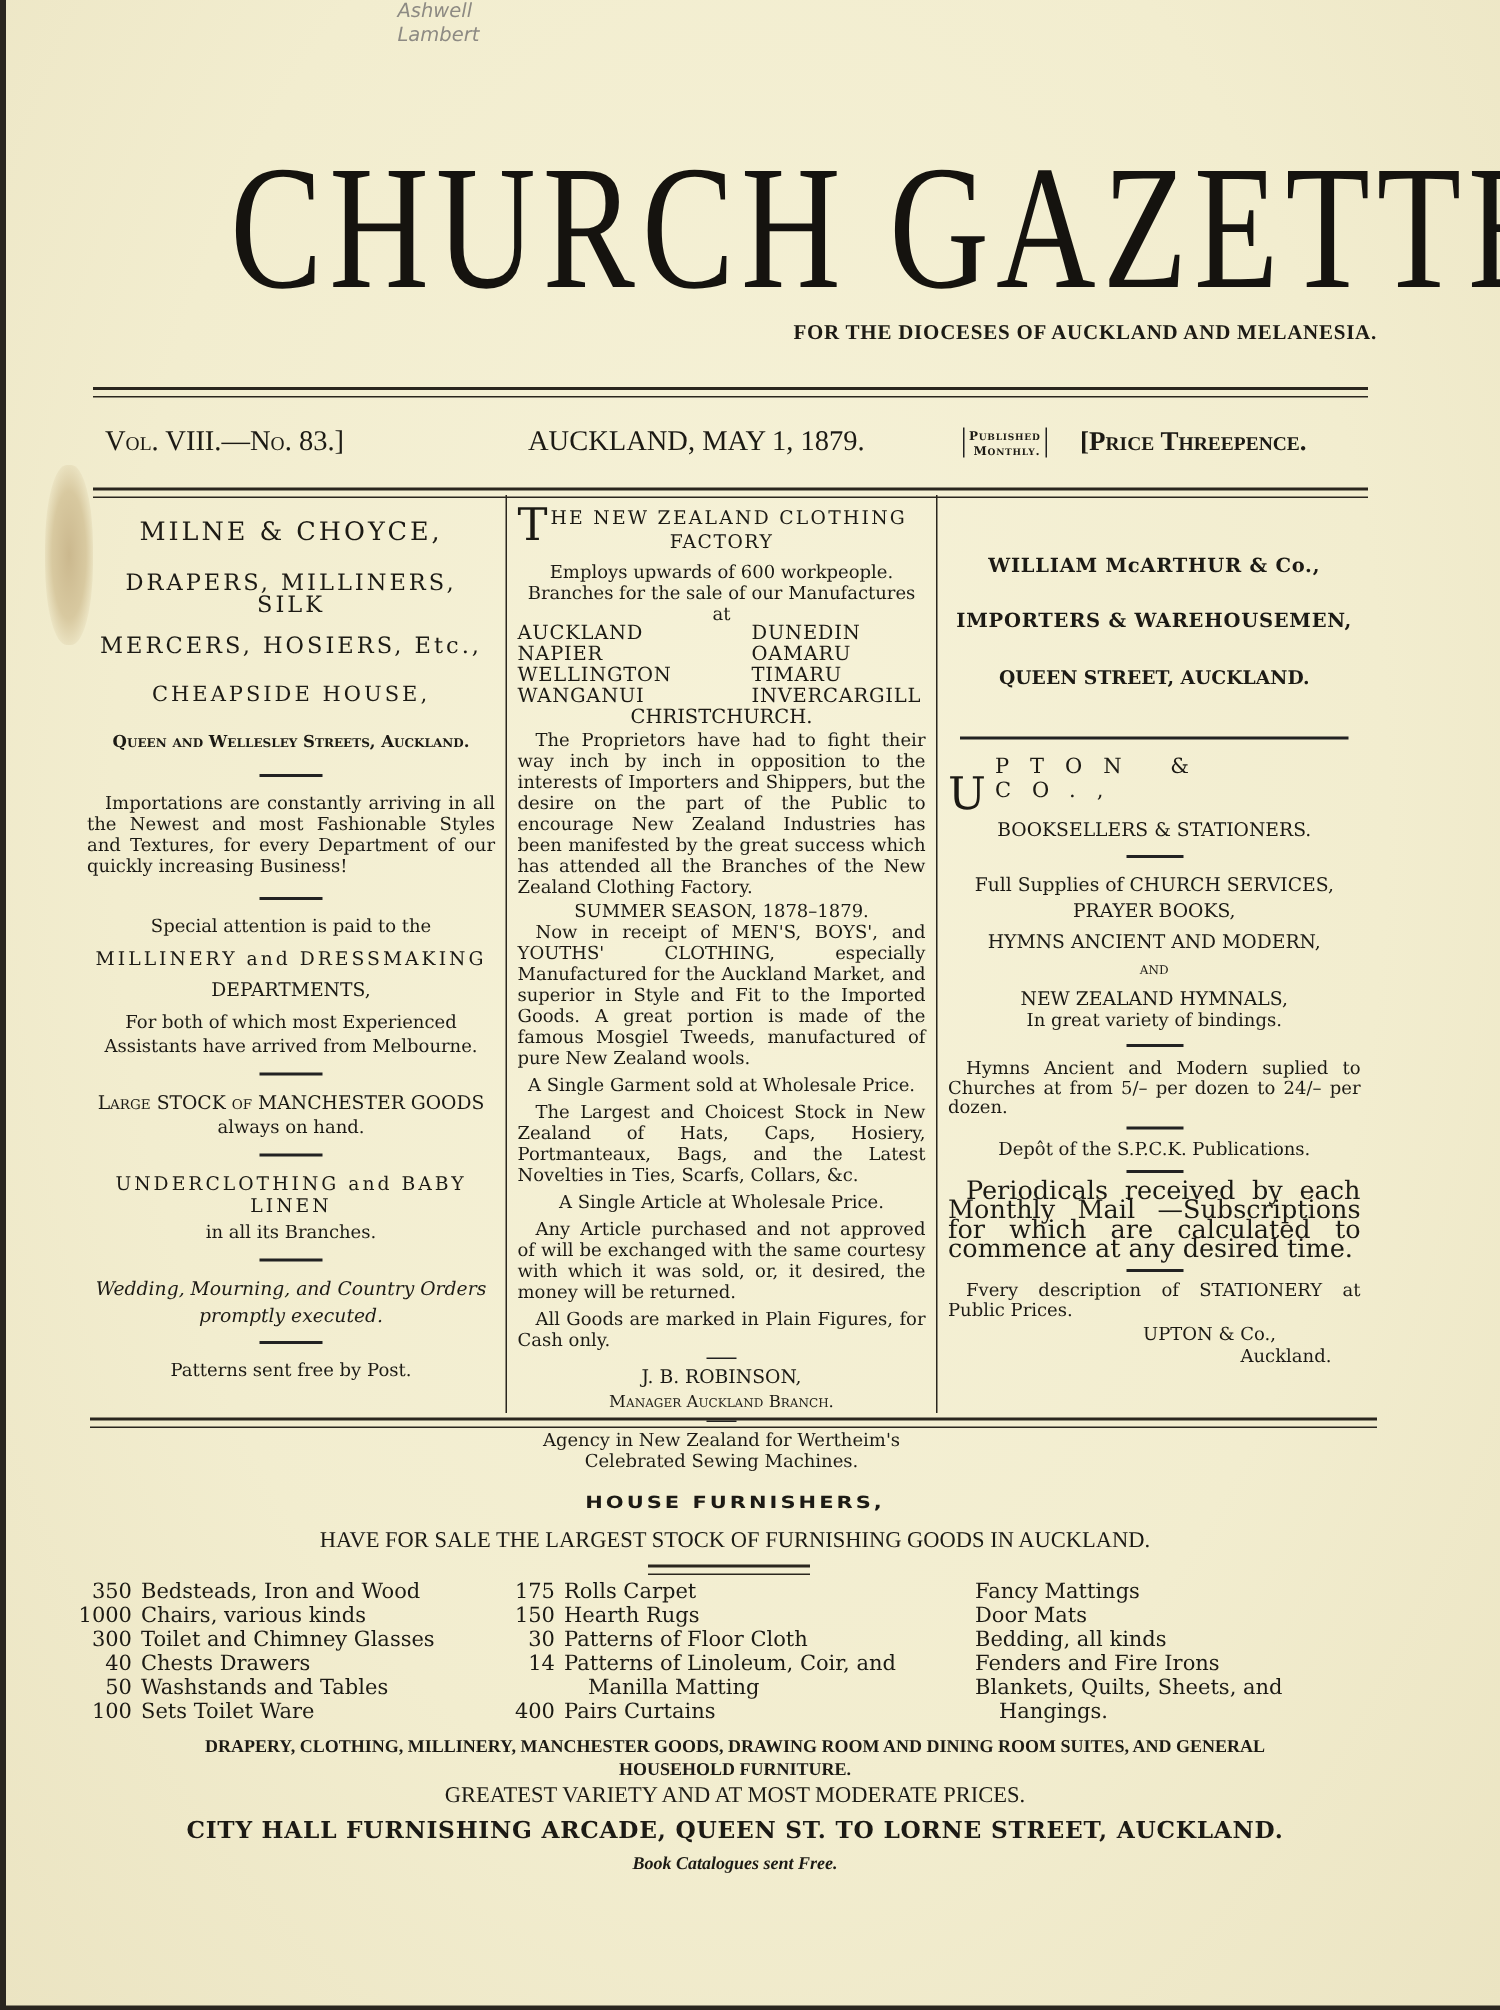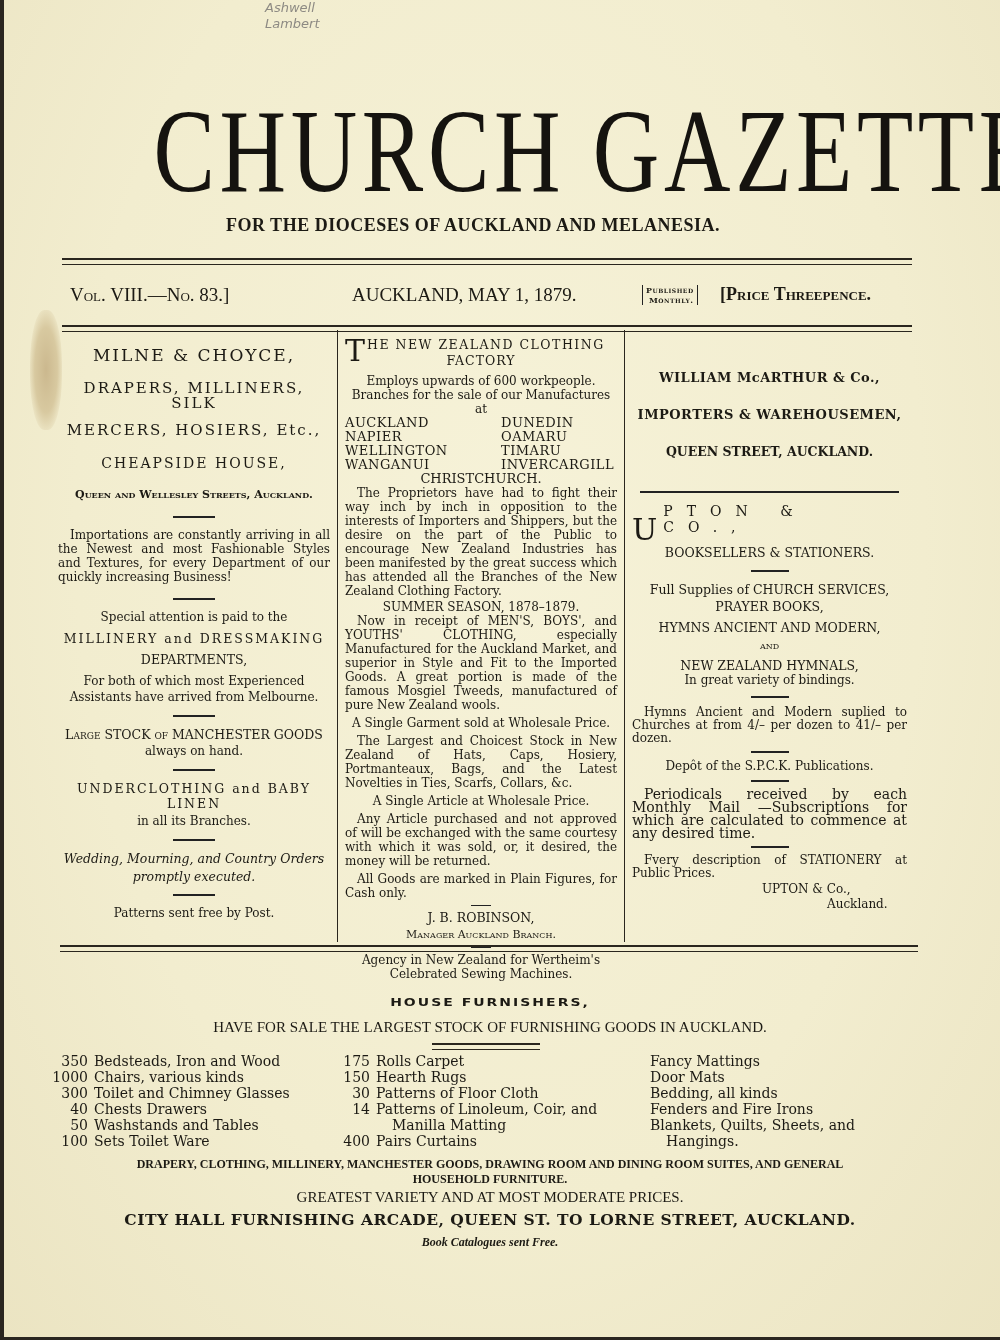--- a/index.html
+++ b/index.html
@@ -10,21 +10,21 @@
   .edge-left{position:absolute;left:0;top:0;width:4px;height:1340px;background:#2a2620;}
   .edge-bottom{position:absolute;left:0;bottom:0;width:1000px;height:3px;background:#2a2620;}
   .stain{position:absolute;left:30px;top:310px;width:32px;height:120px;border-radius:45%;
          background:radial-gradient(ellipse,#cbb88e 0%,#d8c9a0 50%,rgba(230,220,180,0) 80%);}
   .pencil{position:absolute;left:265px;top:0px;font-family:"DejaVu Sans",sans-serif;font-size:13px;
           color:#8d8a83;line-height:16px;font-style:italic;}
   .masthead{position:absolute;left:62px;top:92px;width:850px;text-align:center;
             font-family:"Liberation Serif",serif;font-size:118px;line-height:120px;letter-spacing:6px;
             transform:scaleX(0.78);transform-origin:center;font-weight:normal;color:#15130f;white-space:nowrap;}
   .masthead-wrap{position:absolute;left:60px;top:92px;width:850px;height:120px;overflow:visible;}
-  .subtitle{position:absolute;left:48px;top:215px;width:850px;text-align:center;font-size:18px;font-weight:bold;
+  .subtitle{position:absolute;left:68px;top:215px;width:850px;text-align:right;font-size:14px;font-weight:bold;
             letter-spacing:0.5px;font-family:"Liberation Serif",serif;}
   .rule-double{position:absolute;height:4px;border-top:2px solid #2a261e;border-bottom:1px solid #2a261e;}
   .dateline{position:absolute;top:284px;font-family:"Liberation Serif",serif;font-size:19px;}
   .sc{font-variant:small-caps;}
   .pubmonthly{position:absolute;left:642px;top:285px;font-size:8px;line-height:10px;font-weight:bold;
               letter-spacing:0.5px;border-left:1px solid #222;border-right:1px solid #222;padding:0 3px;text-align:right;}
   .col{position:absolute;top:336px;font-size:12.5px;line-height:15px;}
   .vrule{position:absolute;width:1px;background:#2a261e;}
   .c{text-align:center;}
   .b{font-weight:bold;}
@@ -145,25 +145,25 @@
     </div>
     <div class="c" style="font-size:12.5px;margin-top:2px;">BOOKSELLERS &amp; STATIONERS.</div>
     <div class="short-rule" style="width:38px;margin:10px auto;"></div>
     <div class="c">Full Supplies of CHURCH SERVICES,</div>
     <div class="c" style="margin-top:2px;">PRAYER BOOKS,</div>
     <div class="c" style="margin-top:6px;">HYMNS ANCIENT AND MODERN,</div>
     <div class="c" style="font-size:8px;margin-top:4px;">AND</div>
     <div class="c" style="margin-top:4px;">NEW ZEALAND HYMNALS,</div>
     <div class="c" style="font-size:12px;">In great variety of bindings.</div>
     <div class="short-rule" style="width:38px;margin:8px auto;"></div>
-    <div class="just indent" style="font-size:12px;line-height:13px;">Hymns Ancient and Modern suplied to Churches at from 4/– per dozen to 41/– per dozen.</div>
+    <div class="just indent" style="font-size:12px;line-height:13px;">Hymns Ancient and Modern suplied to Churches at from 5/– per dozen to 24/– per dozen.</div>
     <div class="short-rule" style="width:38px;margin:6px auto;"></div>
     <div class="c" style="font-size:12px;">Depôt of the S.P.C.K. Publications.</div>
     <div class="short-rule" style="width:38px;margin:6px auto;"></div>
-    <div class="just indent" style="font-size:14px;line-height:13px;">Periodicals received by each Monthly Mail —Subscriptions for which are calculated to commence at any desired time.</div>
+    <div class="just indent" style="font-size:17px;line-height:13px;">Periodicals received by each Monthly Mail —Subscriptions for which are calculated to commence at any desired time.</div>
     <div class="short-rule" style="width:38px;margin:6px auto;"></div>
     <div class="just indent" style="font-size:12px;line-height:13px;">Fvery description of STATIONERY at Public Prices.</div>
     <div style="margin-left:130px;margin-top:2px;font-size:12px;">UPTON &amp; Co.,</div>
     <div style="margin-left:195px;font-size:12px;">Auckland.</div>
   </div>
 
   <div class="rule-double" style="left:60px;top:945px;width:858px;"></div>
   <div style="position:absolute;left:60px;top:994px;width:860px;text-align:center;font-size:14px;font-weight:bold;letter-spacing:2px;font-family:'DejaVu Sans',sans-serif;transform:scaleY(0.8);">HOUSE FURNISHERS,</div>
   <div style="position:absolute;left:60px;top:1019px;width:860px;text-align:center;font-size:15px;font-family:'Liberation Serif',serif;">HAVE FOR SALE THE LARGEST STOCK OF FURNISHING GOODS IN AUCKLAND.</div>
   <div class="rule-double" style="left:432px;top:1043px;width:108px;"></div>

